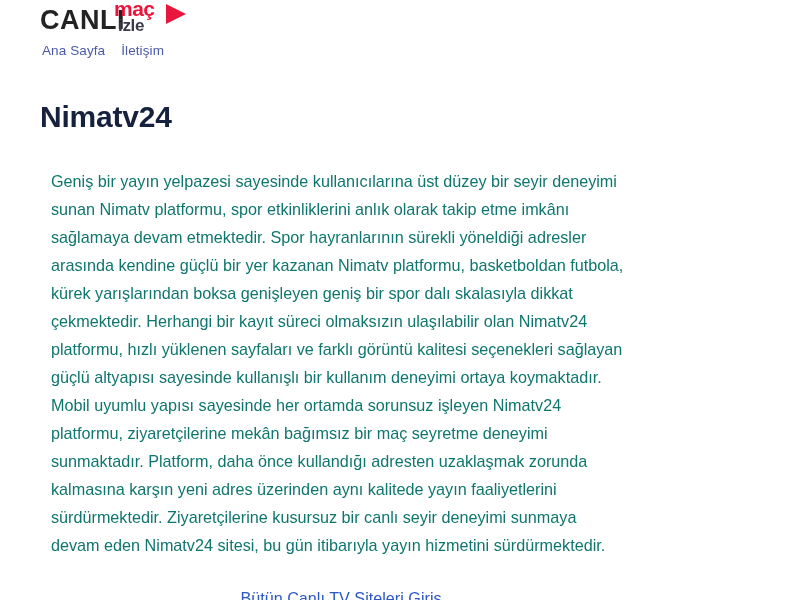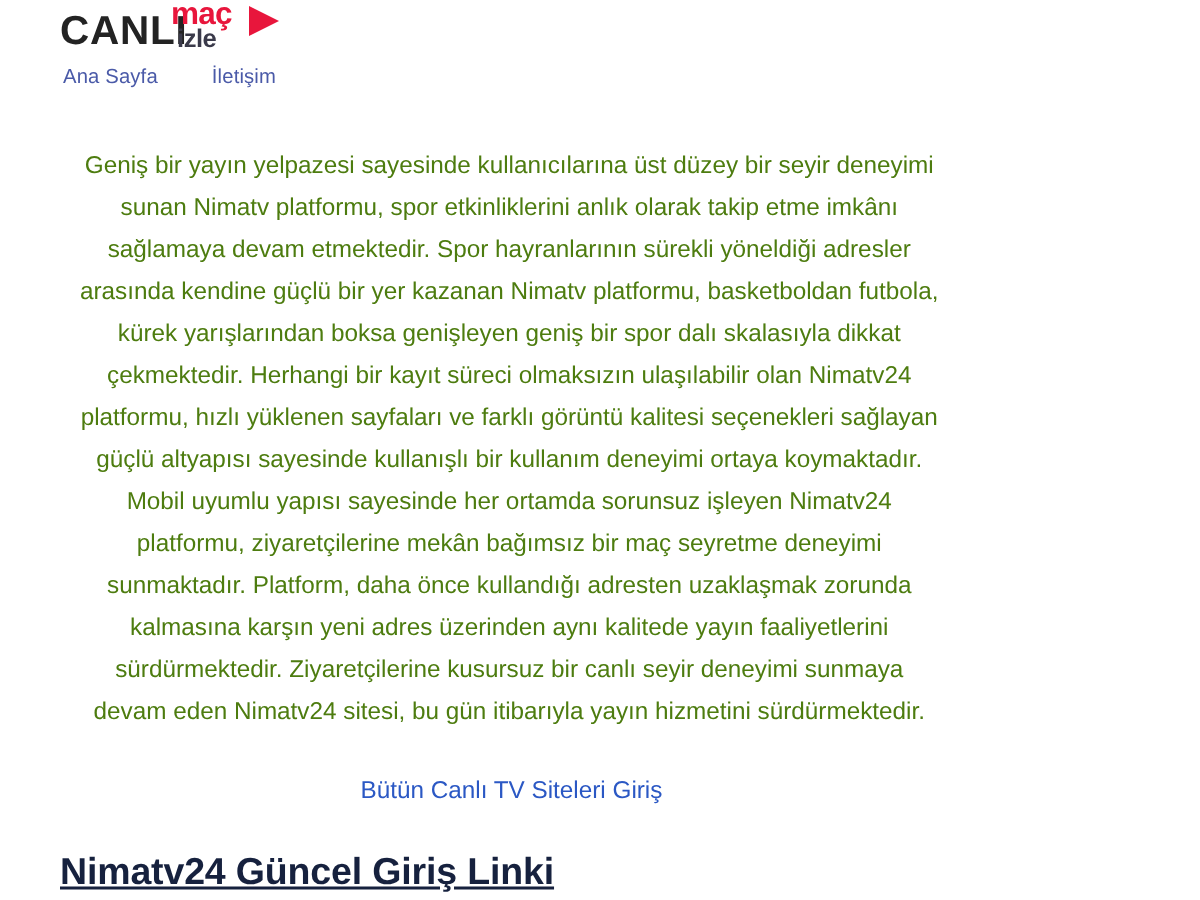--- a/index.html
+++ b/index.html
@@ -39,21 +39,21 @@
     left: 0;
     top: -4px;
     height: 40px;
     width: 170px;
     display: block;
   }
 
   .nav {
     display: flex;
     align-items: center;
-    gap: 36px;
+    gap: 16px;
     padding-left: 2px;
     height: 26px;
     margin-top: 2px;
   }
   .nav a {
     font-size: 13.5px;
     color: #4a5aa8;
     text-decoration: none;
     line-height: 1;
     letter-spacing: 0.1px;
@@ -68,22 +68,22 @@
     line-height: 1.15;
     font-weight: bold;
     margin: 36px 0 0 0;
     letter-spacing: -0.2px;
     color: #16213e;
   }
   p.body-text {
     font-size: 16.2px;
     line-height: 28px;
     margin: 32px 0 0 11px;
-    color: #4d7c0f;
-    text-align: center;
+    color: #0f766e;
+    text-align: left;
   }
   .link-row {
     margin: 30px 0 0 0;
     text-align: center;
   }
   .link-row a {
     font-size: 16.2px;
     color: #2b58c4;
     text-decoration: none;
     margin-left: 14px;
@@ -118,20 +118,21 @@
       </svg>
     </div>
 
     <nav class="nav">
       <a href="#">Ana Sayfa</a>
       <a href="#">İletişim</a>
     </nav>
   </header>
 
   <main class="content">
+    <h1 class="article-title">Nimatv24</h1>
 
     <p class="body-text">Geniş bir yayın yelpazesi sayesinde kullanıcılarına üst düzey bir seyir deneyimi sunan Nimatv platformu, spor etkinliklerini anlık olarak takip etme imkânı sağlamaya devam etmektedir. Spor hayranlarının sürekli yöneldiği adresler arasında kendine güçlü bir yer kazanan Nimatv platformu, basketboldan futbola, kürek yarışlarından boksa genişleyen geniş bir spor dalı skalasıyla dikkat çekmektedir. Herhangi bir kayıt süreci olmaksızın ulaşılabilir olan Nimatv24 platformu, hızlı yüklenen sayfaları ve farklı görüntü kalitesi seçenekleri sağlayan güçlü altyapısı sayesinde kullanışlı bir kullanım deneyimi ortaya koymaktadır. Mobil uyumlu yapısı sayesinde her ortamda sorunsuz işleyen Nimatv24 platformu, ziyaretçilerine mekân bağımsız bir maç seyretme deneyimi sunmaktadır. Platform, daha önce kullandığı adresten uzaklaşmak zorunda kalmasına karşın yeni adres üzerinden aynı kalitede yayın faaliyetlerini sürdürmektedir. Ziyaretçilerine kusursuz bir canlı seyir deneyimi sunmaya devam eden Nimatv24 sitesi, bu gün itibarıyla yayın hizmetini sürdürmektedir.</p>
 
     <div class="link-row">
       <a href="#">Bütün Canlı TV Siteleri Giriş</a>
     </div>
 
     <h2 class="section-title">Nimatv24 Güncel Giriş Linki</h2>
 
   </main>

